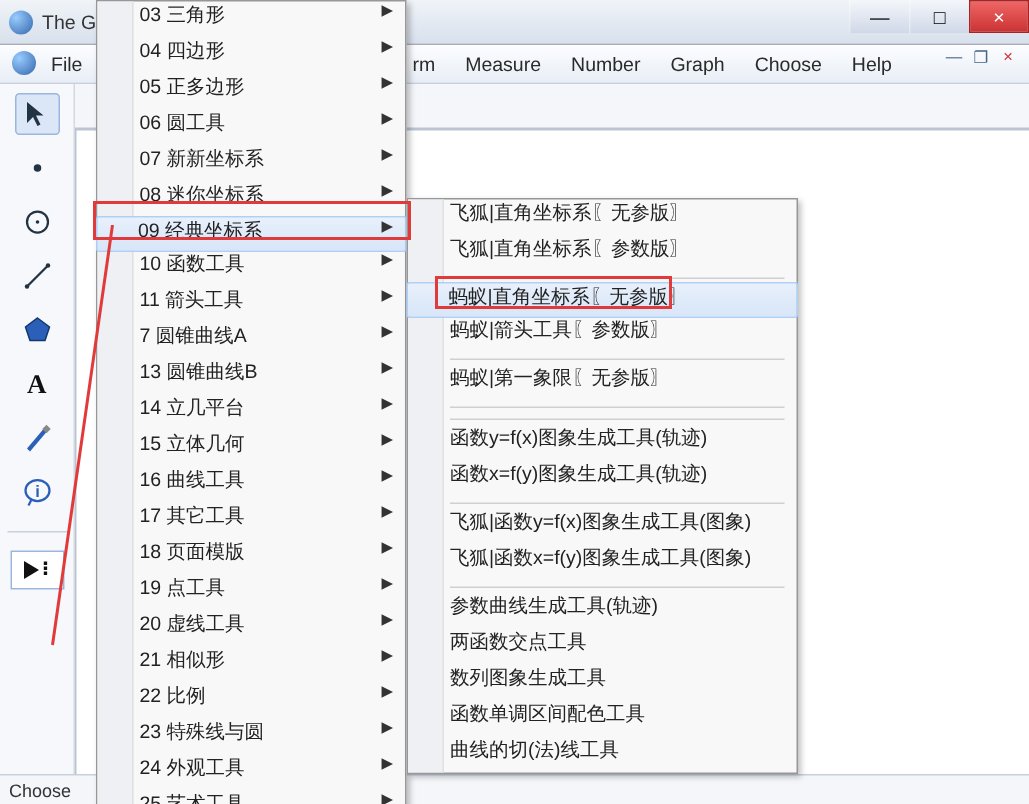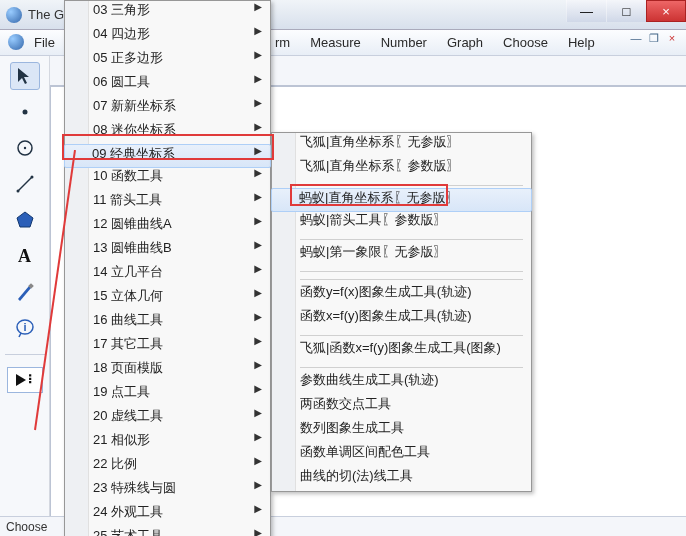--- a/index.html
+++ b/index.html
@@ -172,21 +172,21 @@
       </div>
       <div class="row">
         <span>10 函数工具</span>
         <span class="arrow">▶</span>
       </div>
       <div class="row">
         <span>11 箭头工具</span>
         <span class="arrow">▶</span>
       </div>
       <div class="row">
-        <span>12 圆锥曲线A</span>
+        <span>7 圆锥曲线A</span>
         <span class="arrow">▶</span>
       </div>
       <div class="row">
         <span>13 圆锥曲线B</span>
         <span class="arrow">▶</span>
       </div>
       <div class="row">
         <span>14 立几平台</span>
         <span class="arrow">▶</span>
       </div>
@@ -260,20 +260,23 @@
       <div class="sep-row"></div>
       <div class="sep-row"></div>
       <div class="row">
         <span>函数y=f(x)图象生成工具(轨迹)</span>
       </div>
       <div class="row">
         <span>函数x=f(y)图象生成工具(轨迹)</span>
       </div>
       <div class="sep-row"></div>
       <div class="row">
+        <span>飞狐|函数y=f(x)图象生成工具(图象)</span>
+      </div>
+      <div class="row">
         <span>飞狐|函数x=f(y)图象生成工具(图象)</span>
       </div>
       <div class="sep-row"></div>
       <div class="row">
         <span>参数曲线生成工具(轨迹)</span>
       </div>
       <div class="row">
         <span>两函数交点工具</span>
       </div>
       <div class="row">

